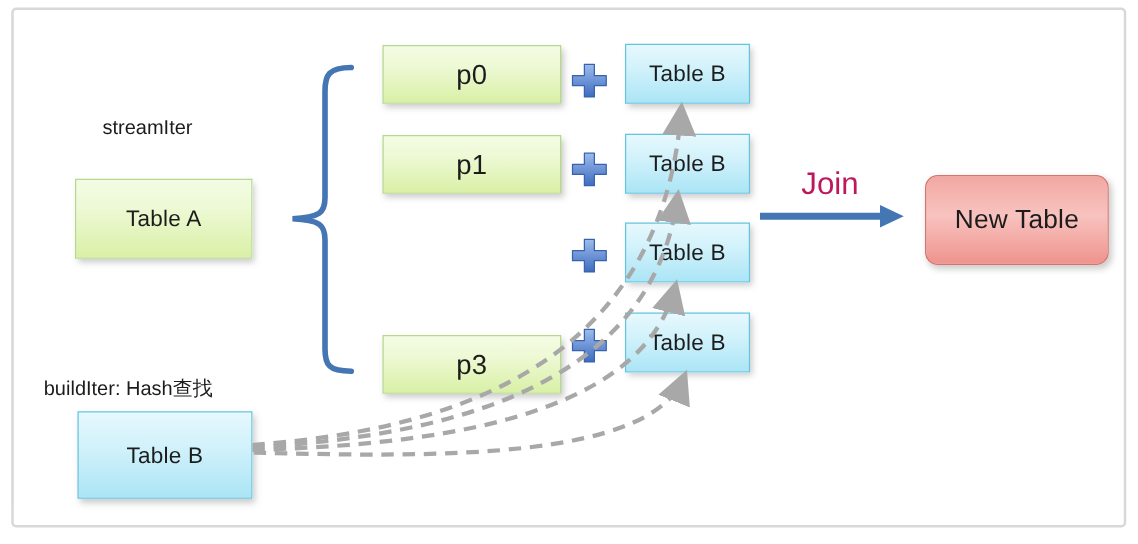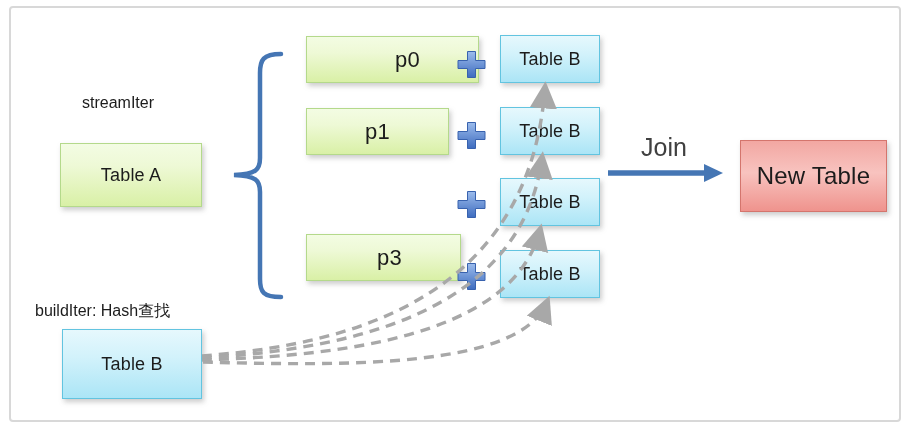--- a/index.html
+++ b/index.html
@@ -23,34 +23,34 @@
   .cyan{
     background:linear-gradient(to bottom,#e6f8fd 0%,#d2f2fb 40%,#abe5f6 100%);
     border:1px solid #62c4e0;
   }
   .red{
     background:linear-gradient(to bottom,#f2a7a2 0%,#f8c3bf 45%,#ef938d 100%);
     border:1px solid #d4756d;
   }
   .table-a{left:60px;top:143px;width:140px;height:62px;}
   .table-b-build{left:62px;top:329px;width:138px;height:68px;}
-  .new-table{left:740px;top:140px;width:145px;height:70px;font-size:24px;}
+  .new-table{left:740px;top:140px;width:145px;height:70px;font-size:21px;border-radius:10px;}
   .pbox{left:306px;width:141px;height:45px;font-size:22px;}
   .bbox{left:500px;width:98px;height:46px;}
-  .r1p{top:36px;padding-left:30px;} .r2p{top:108px;} .r3p{top:180px;} .r4p{top:234px;padding-left:12px;}
+  .r1p{top:36px;} .r2p{top:108px;} .r3p{top:180px;} .r4p{top:268px;}
   .r1b{top:35px;} .r2b{top:107px;} .r3b{top:178px;} .r4b{top:250px;}
   .plus{position:absolute;left:456px;width:31px;height:29px;}
   .plus svg{display:block;}
   .pl1{top:50px;} .pl2{top:121px;} .pl3{top:190px;} .pl4{top:262px;}
   .lbl{position:absolute;font-size:16px;white-space:nowrap;}
   .stream{left:82px;top:94px;}
   .build{left:35px;top:285px;margin-top:16px;}
   .join{
     left:608px;top:133px;width:112px;text-align:center;
-    font-size:25px;color:#404040;
+    font-size:25px;color:#be185d;
   }
   .overlay{
     position:absolute;left:0;top:0;width:910px;height:435px;
     pointer-events:none;
   }
 </style>
 </head>
 <body>
 
 <div class="canvas">

